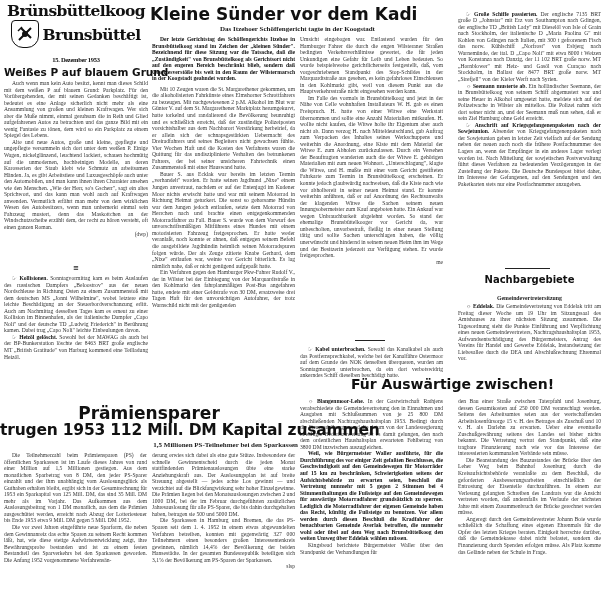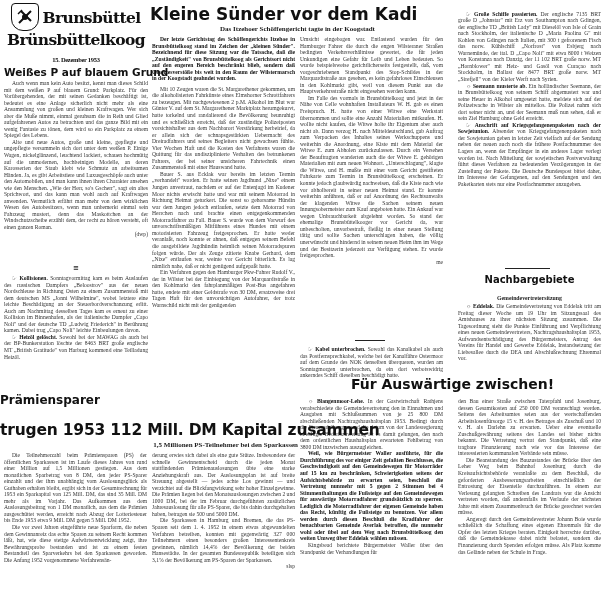--- a/index.html
+++ b/index.html
@@ -16,31 +16,31 @@
   .rule { background: #222; height: 1px; }
   .crest { width: 26px; height: 26px; border: 1.5px solid #111; border-radius: 4px 4px 12px 12px; display: flex; align-items: center; justify-content: center; background: #fff; }
   .sep { font-family: "DejaVu Sans", sans-serif; font-size: 7px; font-weight: bold; text-align: center; color: #222; }
   .center { text-align: center; }
   .right { text-align: right; }
 </style>
 </head>
 <body>
 
 <div class="abs masthead center" style="left:4px; top:2px; width:144px;">
+  <div style="font-size:15.5px; line-height:17px; font-family:'DejaVu Serif',serif; font-weight:bold; letter-spacing:-0.6px;">Brünsbüttelkoog</div>
   <div style="display:flex; align-items:center; justify-content:center; gap:3px; margin-top:1px;">
     <div class="crest">
       <svg width="18" height="18" viewBox="0 0 18 18">
         <path d="M3 15 L15 3 M5 3 L15 13" stroke="#111" stroke-width="2" fill="none"></path>
         <circle cx="9" cy="9" r="3" fill="#111"></circle>
         <path d="M2 6 L6 2" stroke="#111" stroke-width="1.5"></path>
       </svg>
     </div>
     <div style="font-size:15.5px; line-height:17px; letter-spacing:-0.6px;">Brunsbüttel</div>
   </div>
-  <div style="font-size:15.5px; line-height:17px; font-family:'DejaVu Serif',serif; font-weight:bold; letter-spacing:-0.6px;">Brünsbüttelkoog</div>
   <div style="font-size:6.5px; font-weight:bold; margin-top:8px; font-family:'Liberation Serif',serif;">15. Dezember 1953</div>
 </div>
 
 <div class="abs headline" style="left:4px; top:66px; width:144px; font-size:10.5px; text-align:center;">Weißes P auf blauem Grund</div>
 <div class="abs body-text" style="left:4px; top:80px; width:144px;">
   <p>Auch wenn man kein Auto besitzt, kennt man dieses Schild mit dem weißen P auf blauem Grund: Parkplatz. Für den Vorübergehenden, der mit seinen Gedanken beschäftigt ist, bedeutet es eine Anlage sicherlich nicht mehr als eine Ansammlung von großen und kleinen Kraftwagen. Wer sich aber die Muße nimmt, einmal geruhsam die in Reih und Glied aufgefahrenen Autos zu betrachten und das ganze Bild mit ein wenig Fantasie zu tönen, dem wird so ein Parkplatz zu einem Spiegel des Lebens.</p>
   <p>Alte und neue Autos, große und kleine, gepflegte und ungepflegte versammeln sich dort unter dem weißen P. Einige Wagen, nickelglänzend, leuchtend lackiert, schauen hochmütig auf die unmodernen, hochbeinigen Modelle, an deren Karosserien der Staub klebt wie Schmutz an arbeitsamen Händen. Ja, es gibt Arbeitstiere und Luxusgeschöpfe auch unter den Automobilen, und man kann ihnen ihren Charakter ansehen wie den Menschen. „Wie der Herr, so's Gscherr", sagt ein altes Sprichwort, und das kann man wohl auch auf Kraftwagen anwenden. Vermutlich erfährt man mehr von dem wirklichen Wesen des Autobesitzers, wenn man unbemerkt einmal sein Fahrzeug mustert, denn das Maskottchen an der Windschutzscheibe erzählt dem, der recht zu hören versteht, oft einen ganzen Roman.</p>
   <div class="right">(dwp)</div>
 </div>
 <div class="abs sep" style="left:4px; top:264px; width:144px;">≡</div>
@@ -90,21 +90,21 @@
   <p><span>☼</span> <span class="kicker">Blangenmoor-Lehe.</span> <span>In der Gastwirtschaft Rathjens verabschiedete die Gemeindevertretung den in Einnahmen und Ausgaben mit Schlußsummen von je 25 800 DM abschließenden Nachtragshaushaltsplan 1953. Bedingt durch die Steuererhöhungen und die datum von der Landesregierung bewilligte Bedarfszuweisung ist es damit gelungen, den nach dem ordentlichen Haushaltsplan erwarteten Fehlbetrag von 3800 DM inzwischen auszugleichen.</span></p>
   <p class="bold-text">Weil, wie Bürgermeister Waller ausführte, für die Durchführung des vor einiger Zeit gefaßten Beschlusses, die Geschwindigkeit auf den Gemeindewegen für Motorräder auf 15 km zu beschränken, Schwierigkeiten seitens der Aufsichtsbehörde zu erwarten seien, beschloß die Vertretung nunmehr mit 5 gegen 2 Stimmen bei 4 Stimmenthaltungen die Fußsteige auf den Gemeindewegen für auswärtige Motorradfahrer grundsätzlich zu sperren. Lediglich die Motorradfahrer der eigenen Gemeinde haben das Recht, künftig die Fußsteige zu benutzen. Vor allem werden durch diesen Beschluß die Kradfahrer der benachbarten Gemeinde Averlak betroffen, die nunmehr wohl oder übel auf dem Weg nach Brunsbüttelkoog den weiten Umweg über Eddelak wählen müssen.</p>
   <p>Kingsbead berichtete Bürgermeister Waller über den Standpunkt der Verhandlungen für</p>
 </div>
 <div class="abs body-text" style="left:458px; top:398px; width:143px;">
   <p class="noind">den Bau einer Straße zwischen Taterpfahl und Josenburg, dessen Gesamtkosten auf 250 000 DM veranschlagt werden. Seitens des Arbeitsamtes seien aus der wertschaffenden Arbeitslosenfürsorge 15 v. H. des Betrages als Zuschuß und 10 v. H. als Darlehn zu erwarten. Ueber eine eventuelle Zuschußgewährung seitens des Landes sei bisher nichts bekannt. Die Vertretung vertrat den Standpunkt, daß eine tragbare Finanzierung nach wie vor das Interesse der interessierten kommunalen Verbände sein müsse.</p>
   <p>Die Beanstandung des Bauzustandes der Brücke über den Leher Weg beim Bahnhof Josenburg durch die Kreisaufsichtsbehörde veranlaßte zu dem Beschluß, die geforderten Ausbesserungsarbeiten einschließlich der Entrostung der Eisenteile durchzuführen. In einem zur Verlesung gelangten Schreiben des Landrats war die Ansicht vertreten worden, daß andernfalls im Verlaufe der nächsten Jahre mit einem Zusammenbruch der Brücke gerechnet werden müsse.</p>
   <p>Angeregt durch den Gemeindevertreter Johann Boie wurde schließlich die Schaffung eines eigenen Ehrenmals für die Opfer des letzten Krieges beraten. Einigkeit herrschte darüber, daß die Gemeindekasse dabei nicht belastet, sondern die Finanzierung durch Spenden erfolgen müsse. Als Platz komme das Gelände neben der Schule in Frage.</p>
 </div>
 
-<div class="abs headline" style="left:0px; top:393px; width:298px; font-size:12px; ">Prämiensparer</div>
+<div class="abs headline" style="left:0px; top:403px; width:298px; font-size:17px; text-align:center;">Prämiensparer</div>
 <div class="abs headline" style="left:0px; top:421px; width:298px; font-size:15.5px; text-align:center; letter-spacing:-0.2px;">trugen 1953 112 Mill. DM Kapital zusammen</div>
 <div class="abs subhead" style="left:0px; top:441px; width:298px; font-size:7px; text-align:right;">1,5 Millionen PS-Teilnehmer bei den Sparkassen</div>
 <div class="abs body-text" style="left:4px; top:452px; width:143px;">
   <p>Die Teilnehmerzahl beim Prämiensparen (PS) der öffentlichen Sparkassen ist im Laufe dieses Jahres von rund einer Million auf 1,5 Millionen gestiegen. Aus dem monatlichen Sparbetrag von 8 DM, den jeder PS-Sparer einzahlt und der ihm unabhängig vom Auslosungsglück als Guthaben erhalten bleibt, ergibt sich in der Gesamtrechnung für 1953 ein Sparkapital von 125 Mill. DM, das sind 35 Mill. DM mehr als im Vorjahr. Das Aufkommen aus dem Auslosungsbeitrag von 1 DM monatlich, aus dem die Prämien ausgeschüttet werden, erreicht nach Abzug der Lotteriesteuer bis Ende 1953 etwa 9 Mill. DM gegen 5 Mill. DM 1952.</p>
   <p>Die vor zwei Jahren eingeführte neue Sparform, die neben dem Gewinnanreiz das echte Sparen zu seinem Recht kommen läßt, hat, wie diese stetige Aufwärtsentwicklung zeigt, ihre Bewährungsprobe bestanden und ist zu einem festen Bestandteil des Sparverkehrs bei den Sparkassen geworden. Die Anfang 1952 vorgenommene Verfahrensän-</p>
 </div>
 <div class="abs body-text" style="left:152px; top:452px; width:143px;">
   <p class="noind">derung erwies sich dabei als eine gute Stütze. Insbesondere der schnelle Gewinnentscheid durch die jeden Monat stattfindenden Prämienauslosungen übte eine starke Anziehungskraft aus. Der Auslosungsplan ist auf breite Streuung abgestellt — jedes achte Los gewinnt — und verzichtet auf die Blickfangwirkung sehr hoher Einzelgewinne. Die Prämien liegen bei den Monatsauslosungen zwischen 2 und 1000 DM, bei der im Februar durchgeführten zusätzlichen Jahresauslosung für alle PS-Sparer, die bis dahin durchgehalten haben, betragen sie 500 und 5000 DM.</p>
   <p>Die Sparkassen in Hamburg und Bremen, die das PS-Sparen seit dem 1. 4. 1952 in einem etwas abgewandelten Verfahren betreiben, konnten mit gegenwärtig 327 000 Teilnehmern einen besonders großen Interessentenkreis gewinnen, nämlich 14,4% der Bevölkerung der beiden Hansestädte. In der gesamten Bundesrepublik beteiligen sich 3,1% der Bevölkerung am PS-Sparen der Sparkassen.</p>
   <div class="right">slsp</div>

